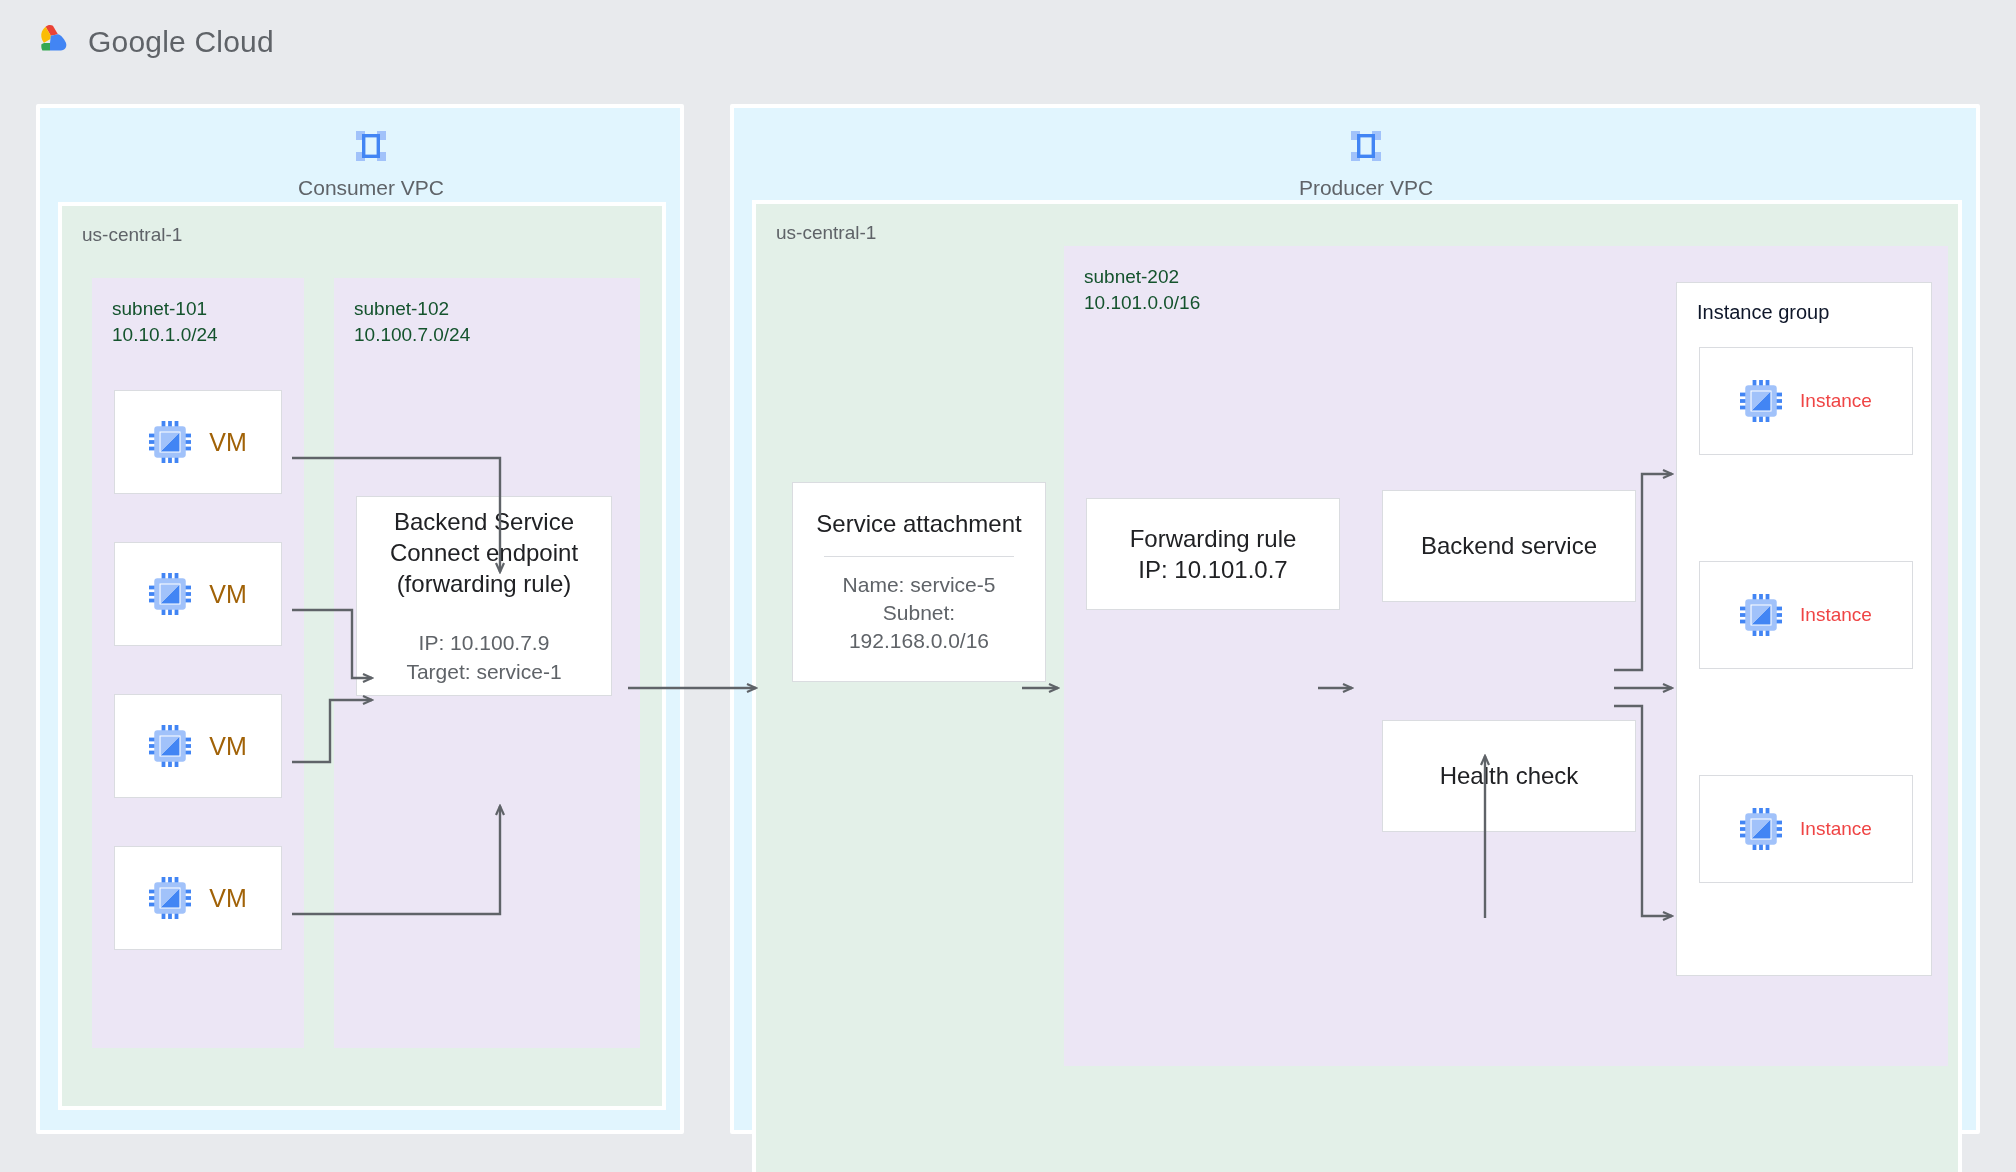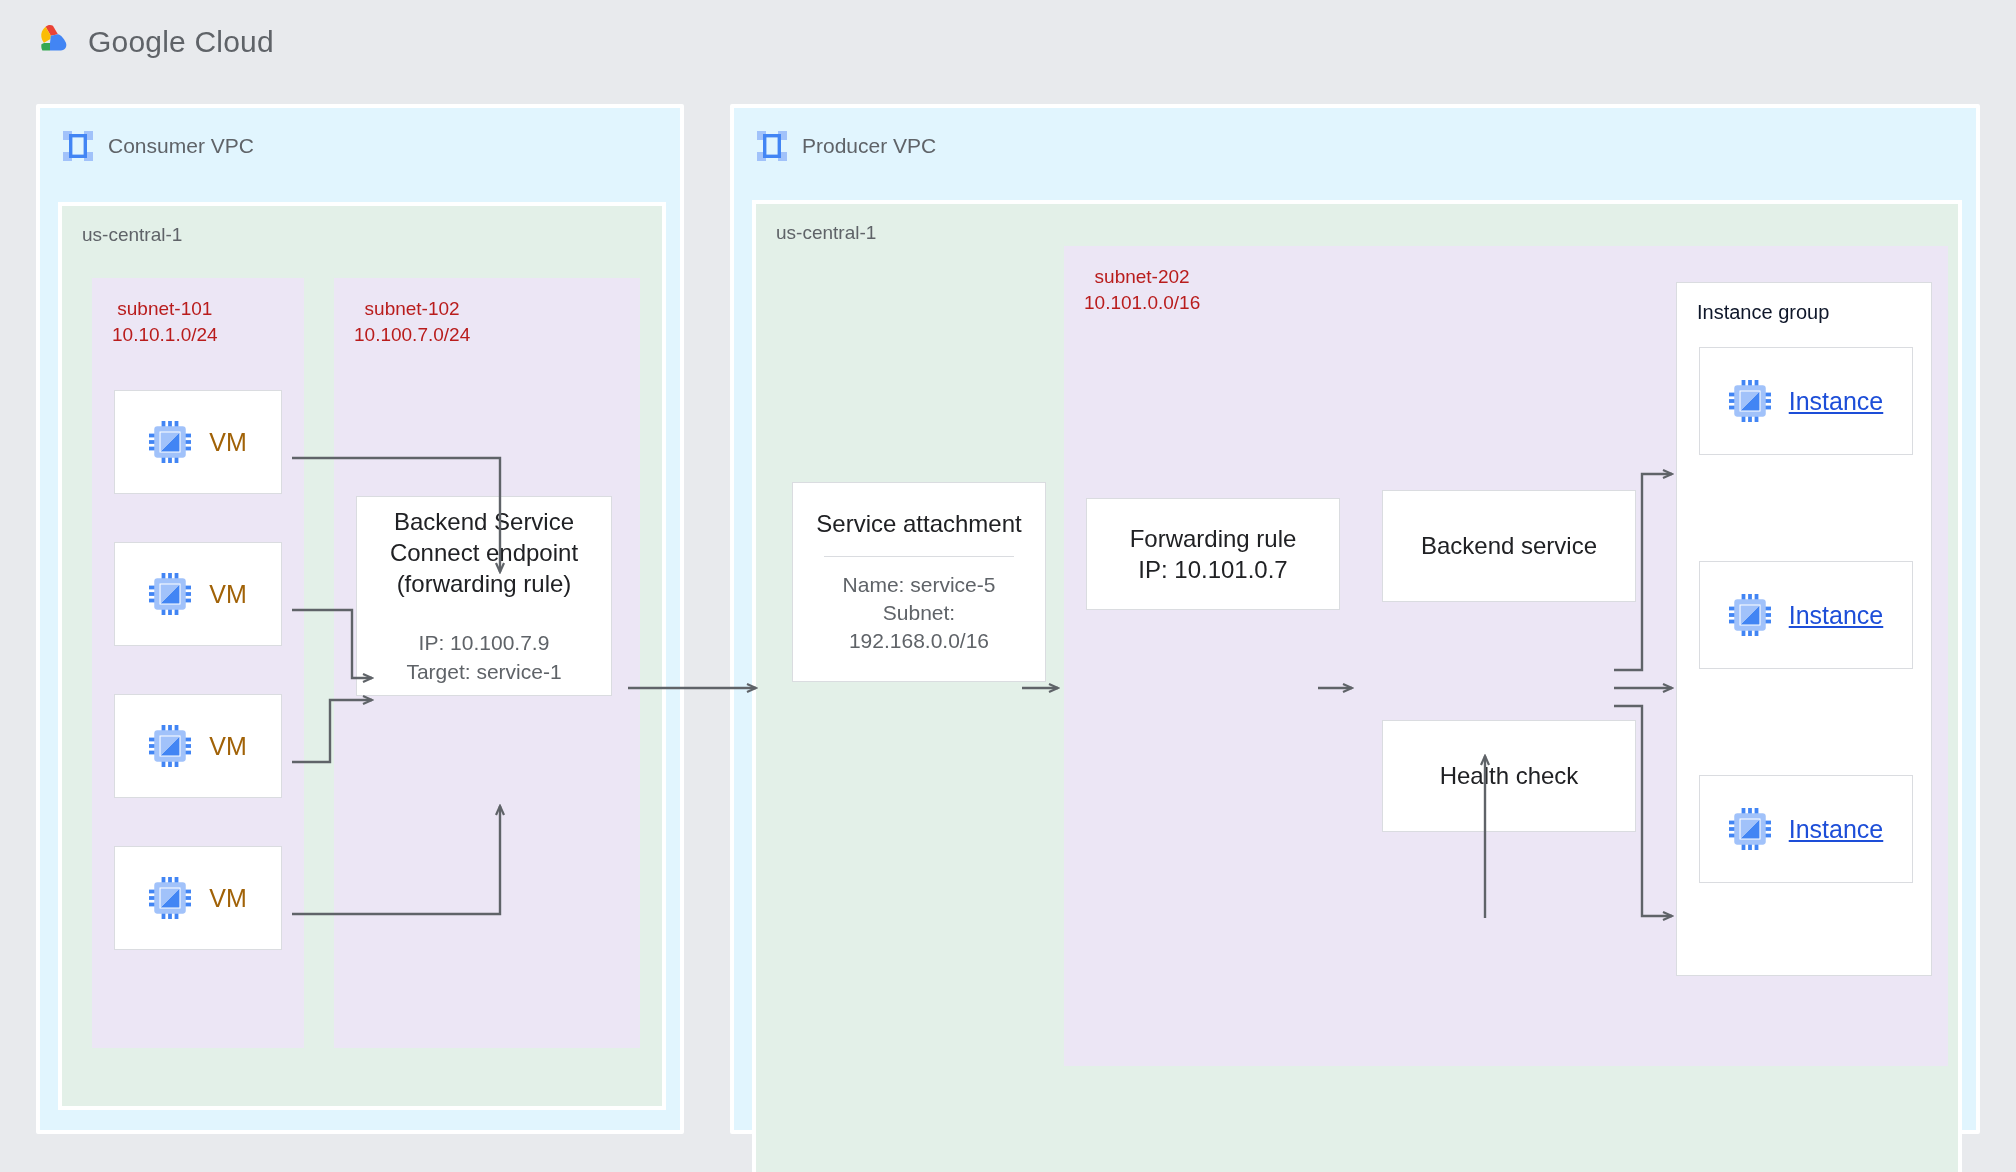--- a/index.html
+++ b/index.html
@@ -17,50 +17,50 @@
   .brand-text { font-size: 30px; color: #5f6368; letter-spacing: .2px; }
   .brand-text b { font-weight: 400; }
 
   
   .vpc {
     position: absolute;
     background: #e1f5fe;
     border: 4px solid #ffffff;
     border-radius: 2px;
   }
-  .vpc-head { display: flex; align-items: center; gap: 14px; padding: 22px 0 0 22px; }
+  .vpc-head { display: flex; align-items: center; gap: 14px; padding: 22px 0 0 22px; flex-direction: column; }
   .vpc-title { font-size: 21px; color: #5f6368; }
   .vpc-icon { width: 32px; height: 32px; flex: none; }
 
   .region {
     position: absolute;
     background: #e3f0e8;
     border: 4px solid #ffffff;
   }
   .region-label { position: absolute; left: 20px; top: 18px; font-size: 19px; color: #5f6368; }
 
   .subnet {
     position: absolute;
     background: #ece6f5;
   }
-  .subnet-label { position: absolute; left: 20px; top: 18px; font-size: 19px; color: #b91c1c; line-height: 1.35; text-align: center; }
+  .subnet-label { position: absolute; left: 20px; top: 18px; font-size: 19px; color: #14532d; line-height: 1.35; }
 
   
   .node {
     position: absolute;
     background: #ffffff;
     border: 1px solid #dadce0;
     display: flex;
     align-items: center;
     justify-content: center;
   }
   .vm-node { gap: 18px; }
   .vm-label { font-size: 25px; color: #a16207; }
   .chip-icon { width: 42px; height: 42px; flex: none; }
-  .instance-label { font-size: 25px; color: #1d4ed8; text-decoration: underline; }
+  .instance-label { font-size: 19px; color: #ef4444; }
 
   .card {
     position: absolute;
     background: #ffffff;
     border: 1px solid #dadce0;
     display: flex;
     flex-direction: column;
     align-items: center;
     justify-content: center;
     padding: 14px 10px;

